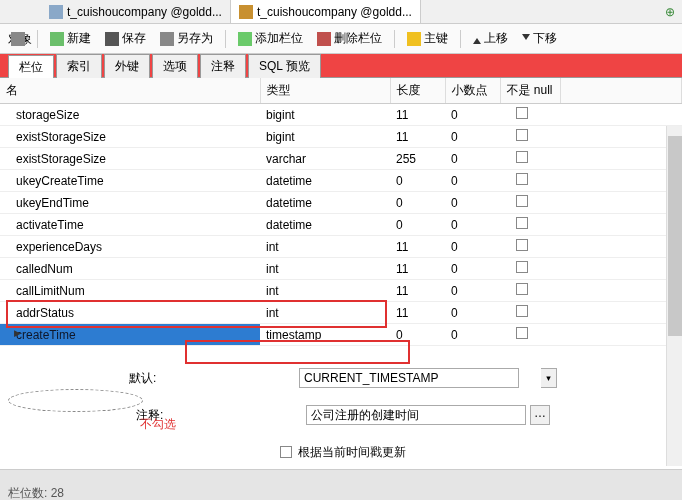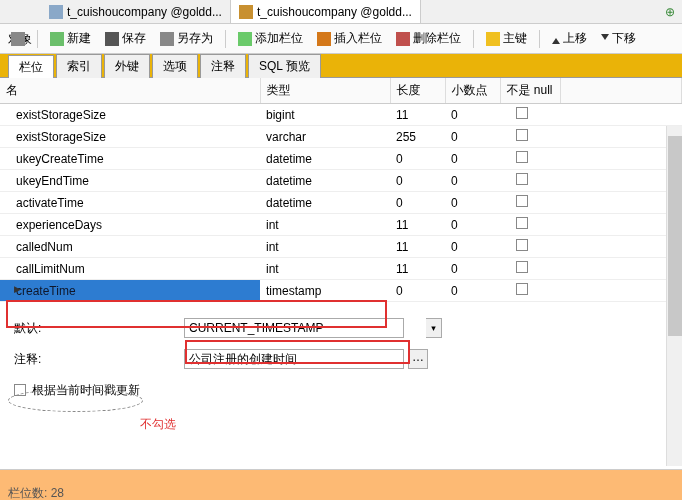--- a/index.html
+++ b/index.html
@@ -17,21 +17,21 @@
 .toolbar { height: 30px; display: flex; align-items: center; gap: 4px; padding: 0 6px; border-bottom: 1px solid #ccc; background: #fafafa; }
 .tb-btn { display: flex; align-items: center; gap: 3px; padding: 2px 5px; cursor: pointer; }
 .tb-sep { width: 1px; height: 18px; background: #ccc; margin: 0 3px; }
 .tb-icon { width: 14px; height: 14px; display: inline-block; }
 .i-new { background: #6bbf6b; } .i-save { background: #555; } .i-saveas { background: #888; }
 .i-add { background: #6aca6a; } .i-ins { background: #d4781a; } .i-del { background: #c0504d; }
 .i-key { background: #f0c020; } .i-up { border: 4px solid transparent; border-bottom: 6px solid #333; width: 0; height: 0; }
 .i-dn { border: 4px solid transparent; border-top: 6px solid #333; width: 0; height: 0; }
 
 
-.sub-tabs { height: 24px; display: flex; align-items: center; padding-left: 8px; border-bottom: 1px solid #999; background: #eab308; }
+.sub-tabs { height: 24px; display: flex; align-items: center; padding-left: 8px; border-bottom: 1px solid #999; background: #ef4444; }
 .sub-tab { padding: 3px 10px; border: 1px solid #999; border-bottom: none; margin-right: 2px; cursor: pointer; background: #f0f0f0; }
 .sub-tab.active { background: #fff; position: relative; top: 1px; }
 
 
 .table-wrap { position: relative; }
 table { width: 100%; border-collapse: collapse; }
 th { text-align: left; padding: 4px 6px; border-right: 1px solid #ddd; border-bottom: 1px solid #ccc; background: #fafafa; font-weight: normal; }
 td { padding: 3px 6px; border-bottom: 1px solid #eee; height: 20px; }
 .col-name { width: 260px; } .col-type { width: 130px; } .col-len { width: 55px; margin-left: 32px; } .col-dec { width: 55px; } .col-null { width: 60px; }
 .chk { width: 12px; height: 12px; border: 1px solid #888; display: inline-block; background: #fff; margin-left: 10px; }
@@ -40,29 +40,29 @@
 .row-mark { position: relative; width: 0; }
 
 
 .hl-row { position: absolute; border: 2px solid #e03030; pointer-events: none; }
 .hl-def { position: absolute; border: 2px solid #e03030; pointer-events: none; }
 .hl-chk { position: absolute; border: 1px dashed #888; border-radius: 50%; pointer-events: none; }
 .anno { position: absolute; color: #e03030; }
 
 
 .props { padding: 6px 10px 10px 14px; }
-.prop-row { display: flex; align-items: center; margin: 9px 0; height: 22px; }
+.prop-row { display: flex; align-items: center; margin: 15px 0; height: 22px; justify-content: center; }
 .prop-label { width: 170px; }
 .prop-val { width: 220px; height: 20px; border: 1px solid #aaa; padding: 1px 4px; background: #fff; }
 .prop-dd { width: 16px; height: 20px; border: 1px solid #aaa; border-left: none; background: #f0f0f0; text-align: center; line-height: 18px; cursor: pointer; font-size: 9px; margin-left: 22px; }
 .prop-dots { width: 20px; height: 20px; border: 1px solid #aaa; margin-left: 4px; text-align: center; cursor: pointer; background: #f0f0f0; }
 .chk2 { width: 12px; height: 12px; border: 1px solid #888; display: inline-block; background: #fff; margin-right: 6px; vertical-align: middle; }
 
 
-.status { position: absolute; bottom: 0; left: 0; right: 0; height: 20px; border-top: 1px solid #ccc; padding: 15px 8px; background: #fdba74; color: #555; }
+.status { position: absolute; bottom: 0; left: 0; right: 0; height: 20px; border-top: 1px solid #ccc; padding: 15px 8px; background: #e5e5e5; color: #555; }
 
 
 .vscroll { position: absolute; right: 0; top: 48px; width: 16px; height: 340px; background: #f0f0f0; border-left: 1px solid #ddd; }
 .vscroll .thumb { position: absolute; top: 10px; width: 14px; left: 1px; height: 200px; background: #c8c8c8; }
 </style>
 </head>
 <body>
 
 <div class="top-tabs">
   <div class="top-tab obj">
@@ -95,24 +95,20 @@
       <span>保存</span>
     </span>
   <span class="tb-btn">
       <span class="tb-icon i-saveas"></span>
       <span>另存为</span>
     </span>
   <span class="tb-sep"></span>
   <span class="tb-btn">
       <span class="tb-icon i-add"></span>
       <span>添加栏位</span>
-    </span>
-  <span class="tb-btn">
-      <span class="tb-icon i-ins"></span>
-      <span>插入栏位</span>
     </span>
   <span class="tb-btn">
       <span class="tb-icon i-del"></span>
       <span>删除栏位</span>
     </span>
   <span class="tb-sep"></span>
   <span class="tb-btn">
       <span class="tb-icon i-key"></span>
       <span>主键</span>
     </span>
@@ -143,20 +139,28 @@
         <th class="col-name">名</th>
         <th class="col-type">类型</th>
         <th class="col-len">长度</th>
         <th class="col-dec">小数点</th>
         <th class="col-null">不是 null</th>
         <th></th>
       </tr>
     </thead>
     <tbody id="rows">
         <tr>
+          <td class="name-cell"><span class="row-mark"></span><span style="padding-left:10px">storageSize</span></td>
+          <td>bigint</td>
+          <td>11</td>
+          <td>0</td>
+          <td><span class="chk"></span></td>
+          <td></td>
+        </tr>
+        <tr>
           <td class="name-cell"><span class="row-mark"></span><span style="padding-left:10px">existStorageSize</span></td>
           <td>bigint</td>
           <td>11</td>
           <td>0</td>
           <td><span class="chk"></span></td>
           <td></td>
         </tr>
         <tr>
           <td class="name-cell"><span class="row-mark"></span><span style="padding-left:10px">existStorageSize</span></td>
           <td>varchar</td>
@@ -200,20 +204,28 @@
         <tr>
           <td class="name-cell"><span class="row-mark"></span><span style="padding-left:10px">calledNum</span></td>
           <td>int</td>
           <td>11</td>
           <td>0</td>
           <td><span class="chk"></span></td>
           <td></td>
         </tr>
         <tr>
           <td class="name-cell"><span class="row-mark"></span><span style="padding-left:10px">callLimitNum</span></td>
+          <td>int</td>
+          <td>11</td>
+          <td>0</td>
+          <td><span class="chk"></span></td>
+          <td></td>
+        </tr>
+        <tr>
+          <td class="name-cell"><span class="row-mark"></span><span style="padding-left:10px">addrStatus</span></td>
           <td>int</td>
           <td>11</td>
           <td>0</td>
           <td><span class="chk"></span></td>
           <td></td>
         </tr>
         <tr class="sel">
           <td class="name-cell"><span class="row-mark"></span><span style="padding-left:10px">createTime</span></td>
           <td>timestamp</td>
           <td>0</td>

